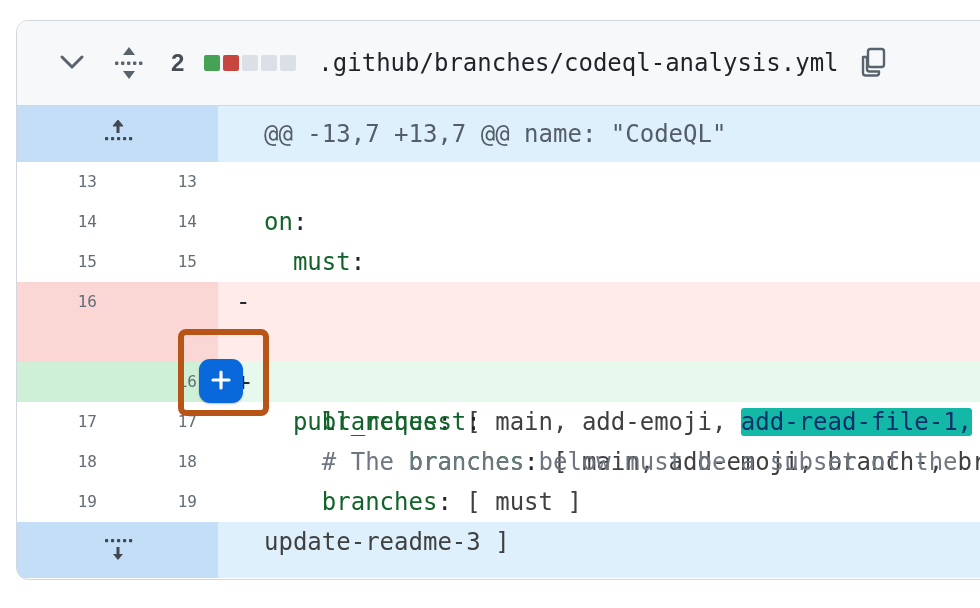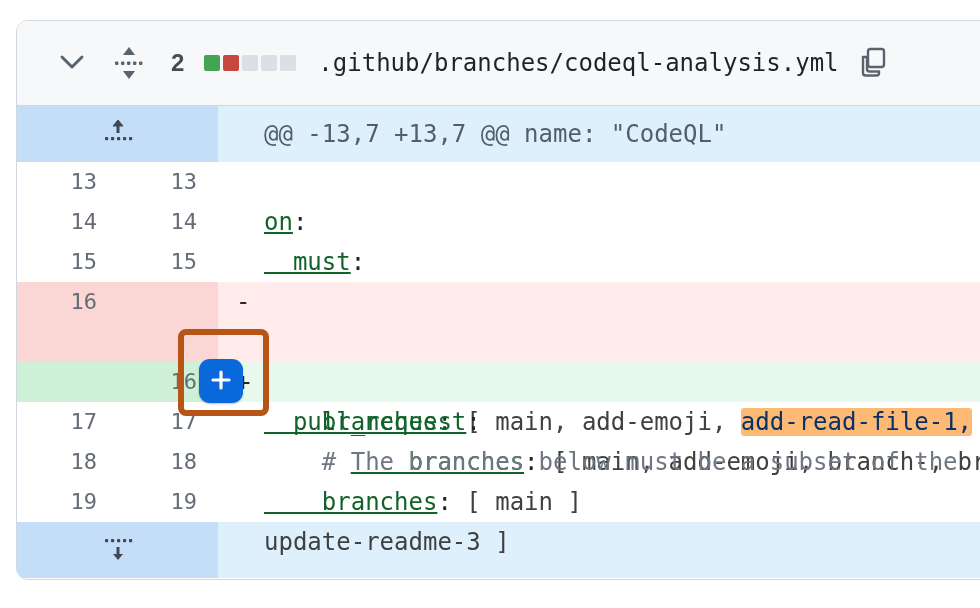--- a/index.html
+++ b/index.html
@@ -23,40 +23,40 @@
   .changes-count { font-size:24px; font-weight:600; color:#454c54; margin-right:20px; }
   .diffstat { display:flex; gap:3px; margin-right:22px; }
   .diffstat span { width:16px; height:16px; border-radius:2px; display:inline-block; }
   .diffstat span[data-kind="addition"] { background:#46a355; }
   .diffstat span[data-kind="deletion"] { background:#c7463f; }
   .diffstat span[data-kind="neutral"]  { background:#dbe0e6; }
   .filename { font-family:"DejaVu Sans Mono","Liberation Mono",monospace;
               font-size:24px; color:#1f2328; margin-right:18px; white-space:pre; }
   .row { display:flex; width:100%; }
   .num { flex:none; font-family:"DejaVu Sans Mono","Liberation Mono",monospace;
-         font-size:22px; color:#646c76; text-align:right; line-height:40px; }
+         font-size:16px; color:#646c76; text-align:right; line-height:40px; }
   .num.old { width:100px; padding-right:20px; }
   .num.new { width:101px; padding-right:21px; }
   .code { flex:1 1 auto; position:relative; padding-left:46px; white-space:pre;
           font-family:"DejaVu Sans Mono","Liberation Mono",monospace;
           font-size:24px; line-height:40px; color:#1f2328; }
   .marker { position:absolute; left:18px; top:0; color:#24292f; }
 
   .row.ctx  { height:40px; background:#ffffff; }
   .row.del  { background:#ffebe9; }
   .row.del .num { background:#fad7d5; }
   .row.add  { height:40px; background:#e7f8ec; }
   .row.add .num { background:#cdf0d6; }
   .vline { height:40px; line-height:40px; white-space:pre; }
 
-  .key     { color:#116329;text-decoration:underline; }
+  .key     { color:#116329; }
   .plain   { color:#1f2328; }
   .value   { color:#404040; }
   .comment { color:#6e7781;margin-top:11px; }
-  .hl-del  { background:#fdba74; border-radius:3px; color:#0a3069; }
+  .hl-del  { background:#14b8a6; border-radius:3px; color:#0a3069; }
 
   
   .hunk-row, .expand-row { display:flex; height:56px; }
   .hunk-gutter { flex:none; width:201px; background:#c5def7;
                  display:flex; align-items:center; justify-content:center; }
   .hunk-text { flex:1 1 auto; background:#def0fc; color:#545d68;
                font-family:"DejaVu Sans Mono","Liberation Mono",monospace;
                font-size:24px; line-height:56px; padding-left:46px; white-space:pre; }
 
   
@@ -180,21 +180,21 @@
 
   <div class="row ctx">
     <div class="num old">18</div>
     <div class="num new">18</div>
     <div class="code"><span class="comment">    # The branches below must be a subset of the</span></div>
   </div>
 
   <div class="row ctx">
     <div class="num old">19</div>
     <div class="num new">19</div>
-    <div class="code"><span class="key">    branches</span><span class="plain">: </span><span class="value">[ main ]</span></div>
+    <div class="code"><span class="key">    branches</span><span class="plain">: </span><span class="value">[ must ]</span></div>
   </div>
 
   <div class="expand-row">
     <div class="hunk-gutter">
       <span>
         <svg width="30" height="28" viewBox="0 0 30 28">
           <g fill="#404854">
             <rect x="2" y="5" width="3.2" height="3.2" rx="0.8"></rect>
             <rect x="8" y="5" width="3.2" height="3.2" rx="0.8"></rect>
             <rect x="14" y="5" width="3.2" height="3.2" rx="0.8"></rect>

